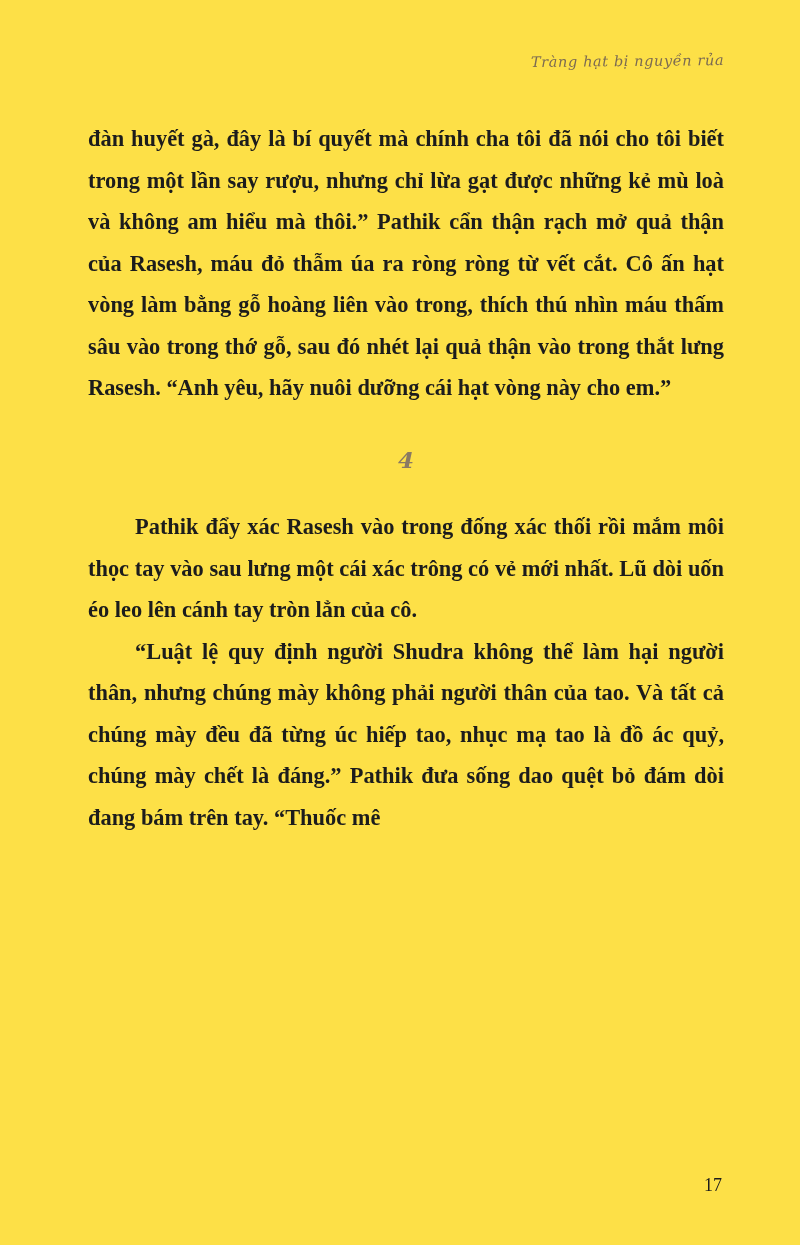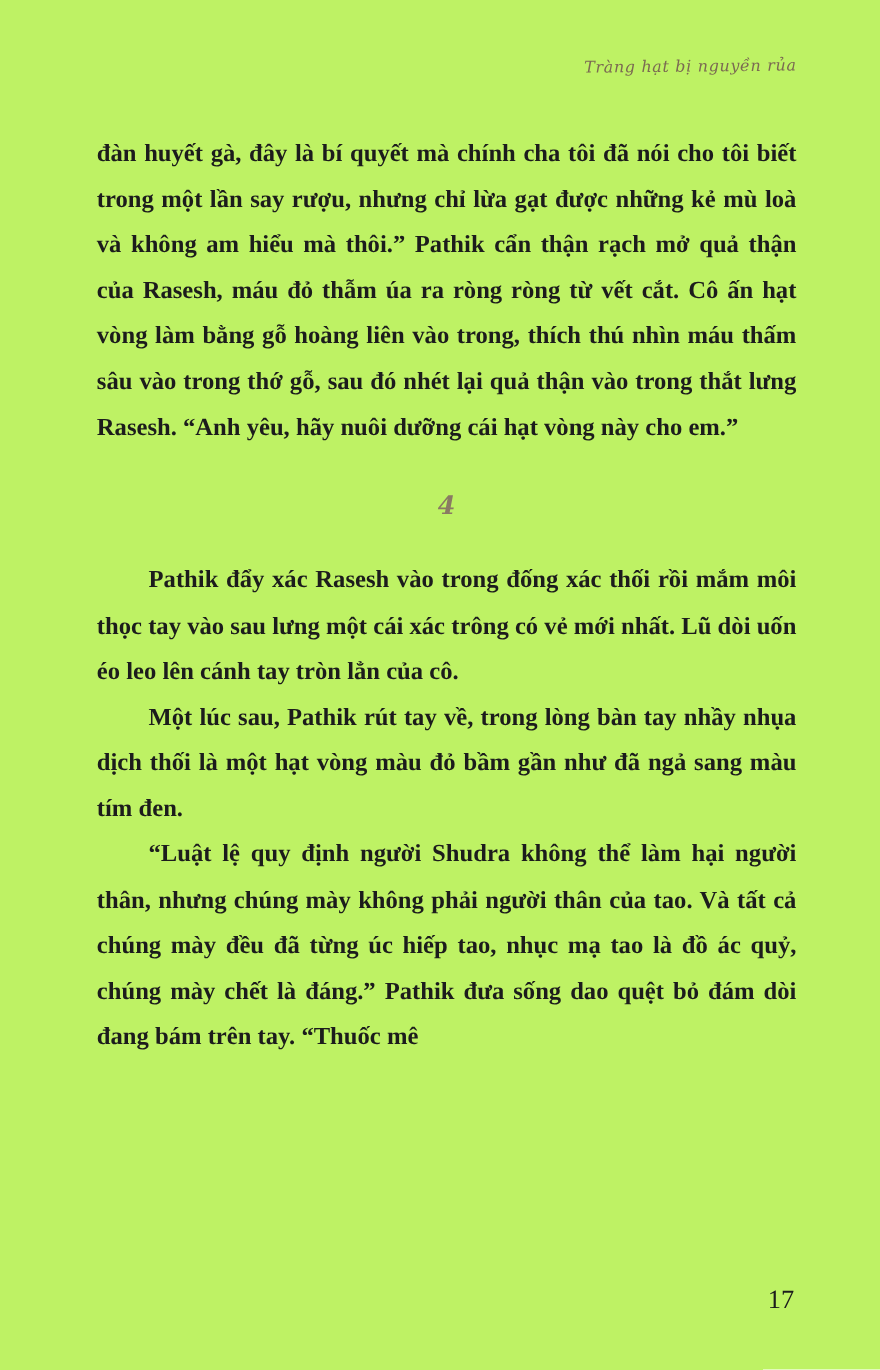--- a/index.html
+++ b/index.html
@@ -4,21 +4,21 @@
 <style>
   html, body {
     margin: 0;
     padding: 0;
     background: #ffffff;
   }
   .page {
     position: relative;
     width: 800px;
     height: 1245px;
-    background: #bef264;
+    background: #fde047;
     box-sizing: border-box;
     overflow: hidden;
   }
   .page-inner {
     position: absolute;
     left: 88px;
     top: 52px;
     width: 636px;
     height: 1150px;
   }
@@ -62,37 +62,36 @@
     color: #8a7a63;
     line-height: 41.5px;
     padding: 30px 0 26px 0;
     font-style: italic;
   }
   .page-number {
     position: absolute;
     right: 2px;
     bottom: 6px;
     font-family: "Liberation Serif", serif;
-    font-size: 24px;
+    font-size: 18px;
     color: #1c1c1c;
   }
 </style>
 </head>
 <body>
 
 <div class="page">
   <div class="page-inner">
 
     <div class="running-head">Tràng hạt bị nguyền rủa</div>
 
     <div class="body-text">
       <p>đàn huyết gà, đây là bí quyết mà chính cha tôi đã nói cho tôi biết trong một lần say rượu, nhưng chỉ lừa gạt được những kẻ mù loà và không am hiểu mà thôi.” Pathik cẩn thận rạch mở quả thận của Rasesh, máu đỏ thẫm úa ra ròng ròng từ vết cắt. Cô ấn hạt vòng làm bằng gỗ hoàng liên vào trong, thích thú nhìn máu thấm sâu vào trong thớ gỗ, sau đó nhét lại quả thận vào trong thắt lưng Rasesh. “Anh yêu, hãy nuôi dưỡng cái hạt vòng này cho em.”</p>
 
       <p class="section-break">4</p>
 
       <p class="indent">Pathik đẩy xác Rasesh vào trong đống xác thối rồi mắm môi thọc tay vào sau lưng một cái xác trông có vẻ mới nhất. Lũ dòi uốn éo leo lên cánh tay tròn lẳn của cô.</p>
-      <p class="indent">Một lúc sau, Pathik rút tay về, trong lòng bàn tay nhầy nhụa dịch thối là một hạt vòng màu đỏ bầm gần như đã ngả sang màu tím đen.</p>
       <p class="indent">“Luật lệ quy định người Shudra không thể làm hại người thân, nhưng chúng mày không phải người thân của tao. Và tất cả chúng mày đều đã từng úc hiếp tao, nhục mạ tao là đồ ác quỷ, chúng mày chết là đáng.” Pathik đưa sống dao quệt bỏ đám dòi đang bám trên tay. “Thuốc mê</p>
     </div>
 
     <div class="page-number">17</div>
   </div>
 </div>
 
 </body></html>

